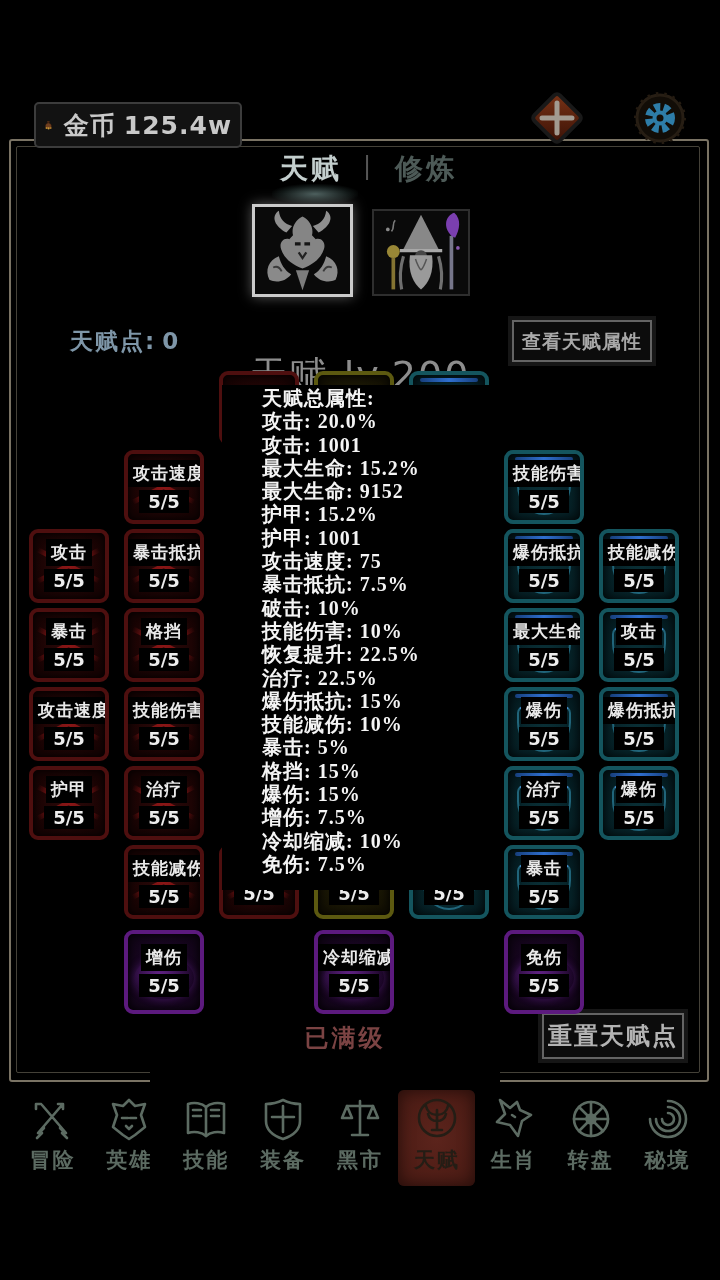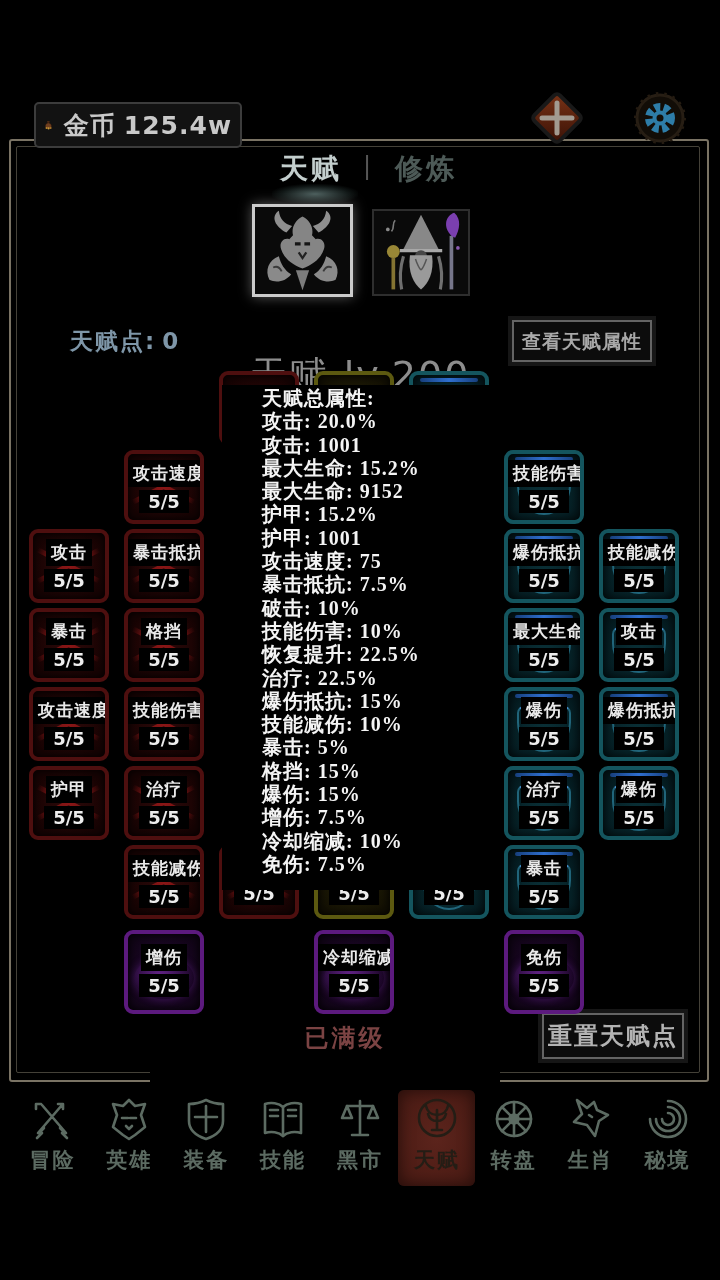--- a/index.html
+++ b/index.html
@@ -339,75 +339,75 @@
           <svg viewBox="0 0 48 48">
             <path fill="none" stroke="currentColor" stroke-width="2.6" stroke-linecap="round" stroke-linejoin="round" d="M24 5 L30 11 L40 9 L36 20 L40 32 L30 40 L24 44 L18 40 L8 32 L12 20 L8 9 L18 11 Z"></path>
             <path fill="none" stroke="currentColor" stroke-width="2.6" stroke-linecap="round" stroke-linejoin="round" d="M17 23 h6 M25 23 h6 M21 31 l3 3 l3 -3"></path>
           </svg>
         </div>
         <div class="nav-label">英雄</div>
       </div>
       <div class="nav-item">
         <div class="nav-icon">
           <svg viewBox="0 0 48 48">
+            <path fill="none" stroke="currentColor" stroke-width="2.6" stroke-linecap="round" stroke-linejoin="round" d="M24 12 C20 8 12 7 6 9 V38 C12 36 20 37 24 41 C28 37 36 36 42 38 V9 C36 7 28 8 24 12 Z"></path>
+            <path fill="none" stroke="currentColor" stroke-width="2.6" stroke-linecap="round" stroke-linejoin="round" d="M24 12 V41 M11 15 h8 M11 21 h8 M29 15 h8 M29 21 h8"></path>
+          </svg>
+        </div>
+        <div class="nav-label">技能</div>
+      </div>
+      <div class="nav-item">
+        <div class="nav-icon">
+          <svg viewBox="0 0 48 48">
             <path fill="none" stroke="currentColor" stroke-width="2.6" stroke-linecap="round" stroke-linejoin="round" d="M24 5 C30 8 36 9 41 9 V26 C41 35 33 41 24 44 C15 41 7 35 7 26 V9 C12 9 18 8 24 5 Z"></path>
             <path fill="none" stroke="currentColor" stroke-width="2.6" stroke-linecap="round" stroke-linejoin="round" d="M24 11 V37 M13 22 H35"></path>
           </svg>
         </div>
         <div class="nav-label">装备</div>
       </div>
       <div class="nav-item">
         <div class="nav-icon">
           <svg viewBox="0 0 48 48">
-            <path fill="none" stroke="currentColor" stroke-width="2.6" stroke-linecap="round" stroke-linejoin="round" d="M24 12 C20 8 12 7 6 9 V38 C12 36 20 37 24 41 C28 37 36 36 42 38 V9 C36 7 28 8 24 12 Z"></path>
-            <path fill="none" stroke="currentColor" stroke-width="2.6" stroke-linecap="round" stroke-linejoin="round" d="M24 12 V41 M11 15 h8 M11 21 h8 M29 15 h8 M29 21 h8"></path>
-          </svg>
-        </div>
-        <div class="nav-label">技能</div>
-      </div>
-      <div class="nav-item">
-        <div class="nav-icon">
-          <svg viewBox="0 0 48 48">
             <path fill="none" stroke="currentColor" stroke-width="2.6" stroke-linecap="round" stroke-linejoin="round" d="M24 6 V40 M11 11 H37 M16 40 H32"></path>
             <path fill="none" stroke="currentColor" stroke-width="2.6" stroke-linecap="round" stroke-linejoin="round" d="M11 11 L6 23 H16 Z M37 11 L32 23 H42 Z"></path>
           </svg>
         </div>
         <div class="nav-label">黑市</div>
       </div>
       <div class="nav-item selected">
         <div class="nav-icon">
           <svg viewBox="0 0 48 48">
             <circle fill="none" stroke="currentColor" stroke-width="2.6" stroke-linecap="round" stroke-linejoin="round" cx="24" cy="23" r="18"></circle>
             <path fill="none" stroke="currentColor" stroke-width="2.6" stroke-linecap="round" stroke-linejoin="round" d="M24 35 V15 M24 20 C18 20 14 16 13 11 M24 20 C30 20 34 16 35 11 M24 26 C19 26 16 23 15 19 M24 26 C29 26 32 23 33 19 M19 35 h10"></path>
           </svg>
         </div>
         <div class="nav-label">天赋</div>
+      </div>
+      <div class="nav-item">
+        <div class="nav-icon">
+          <svg viewBox="0 0 48 48">
+            <path fill="none" stroke="currentColor" stroke-width="2.6" stroke-linecap="round" stroke-linejoin="round" d="M10 5 L20 13 L27 7 L30 15 L41 20 L32 26 L28 41 L20 30 L7 27 L15 19 Z"></path>
+            <path fill="none" stroke="currentColor" stroke-width="2.6" stroke-linecap="round" stroke-linejoin="round" d="M22 20 l3 2"></path>
+          </svg>
+        </div>
+        <div class="nav-label">生肖</div>
       </div>
       <div class="nav-item">
         <div class="nav-icon">
           <svg viewBox="0 0 48 48">
             <circle fill="none" stroke="currentColor" stroke-width="2.6" stroke-linecap="round" stroke-linejoin="round" cx="24" cy="24" r="17"></circle>
             <circle fill="none" stroke="currentColor" stroke-width="2.6" stroke-linecap="round" stroke-linejoin="round" cx="24" cy="24" r="4.5"></circle>
             <path fill="none" stroke="currentColor" stroke-width="2.6" stroke-linecap="round" stroke-linejoin="round" d="M24 7 V41 M7 24 H41 M12 12 L36 36 M36 12 L12 36"></path>
           </svg>
         </div>
         <div class="nav-label">转盘</div>
       </div>
       <div class="nav-item">
         <div class="nav-icon">
           <svg viewBox="0 0 48 48">
-            <path fill="none" stroke="currentColor" stroke-width="2.6" stroke-linecap="round" stroke-linejoin="round" d="M10 5 L20 13 L27 7 L30 15 L41 20 L32 26 L28 41 L20 30 L7 27 L15 19 Z"></path>
-            <path fill="none" stroke="currentColor" stroke-width="2.6" stroke-linecap="round" stroke-linejoin="round" d="M22 20 l3 2"></path>
-          </svg>
-        </div>
-        <div class="nav-label">生肖</div>
-      </div>
-      <div class="nav-item">
-        <div class="nav-icon">
-          <svg viewBox="0 0 48 48">
             <path fill="none" stroke="currentColor" stroke-width="2.6" stroke-linecap="round" stroke-linejoin="round" d="M24 6 A18 18 0 1 1 6 24 M24 12 A12 12 0 1 1 12 24 M24 18 A6 6 0 1 1 18 24"></path>
           </svg>
         </div>
         <div class="nav-label">秘境</div>
       </div>
     </div>
 
 </div>
 
 </body></html>

